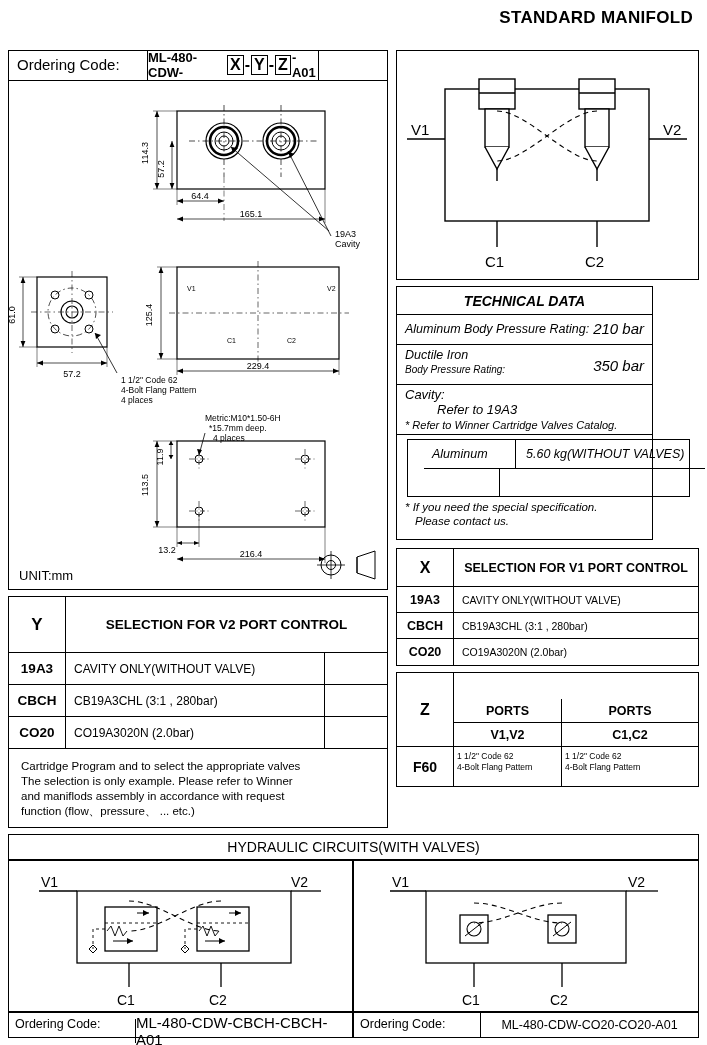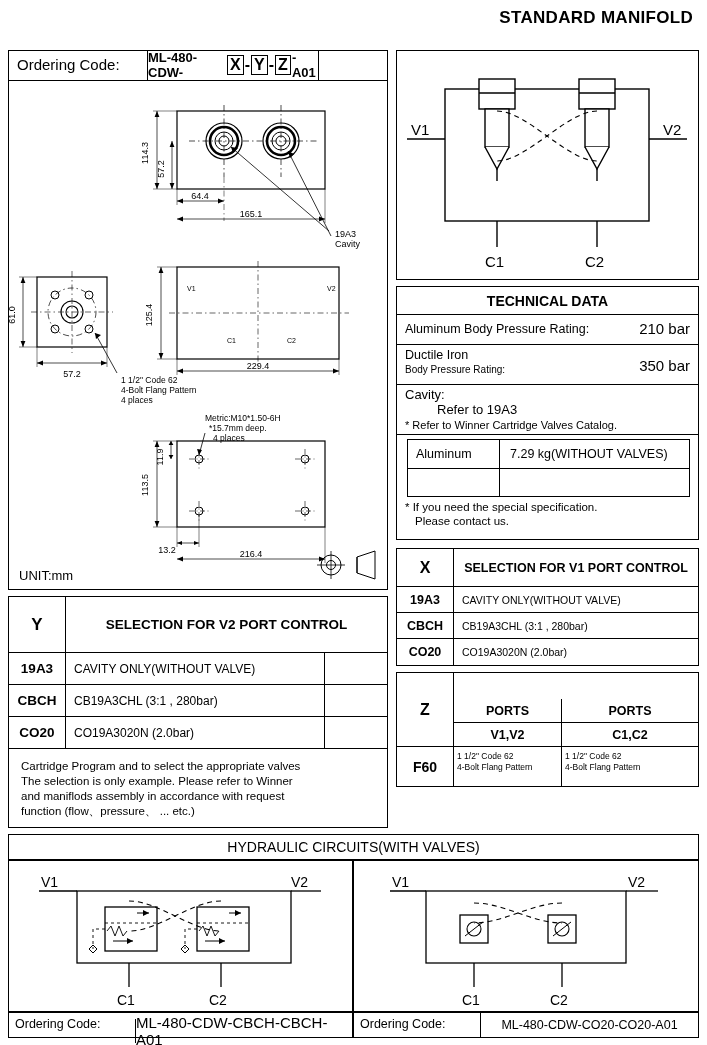--- a/index.html
+++ b/index.html
@@ -24,21 +24,21 @@
 
   
   .box { position:absolute; border:1.5px solid #000; background:#fff; }
   .bold { font-weight:bold; }
   .codevar { display:inline-block; border:1px solid #000; padding:0 2px; margin:0 1px; font-weight:bold; }
 
   
   #drawing-panel { left:8px; top:50px; width:380px; height:540px; }
 
   
-  #tech-panel { left:396px; top:286px; width:303px; height:254px; }
+  #tech-panel { left:396px; top:286px; width:257px; height:254px;font-style:italic; }
   #tech-title { position:absolute; left:0; top:0; width:100%; height:28px;
       border-bottom:1.5px solid #000; display:flex; align-items:center; justify-content:center;
       font-weight:bold; font-size:14px; }
 
   
   #circuit-top { left:396px; top:50px; width:303px; height:230px; }
 
   
   #x-table { left:396px; top:548px; width:303px; height:118px; }
   
@@ -301,23 +301,23 @@
       <span style="position:absolute;right:8px;top:12px;font-size:15px;">350 bar</span>
     </div>
 
     <div style="position:absolute;left:0;top:98px;width:100%;height:50px;border-bottom:1.5px solid #000;">
       <span style="position:absolute;left:8px;top:2px;font-size:13px;">Cavity:</span>
       <span style="position:absolute;left:40px;top:17px;font-size:13px;">Refer to 19A3</span>
       <span style="position:absolute;left:8px;top:34px;font-size:11px;">* Refer to Winner Cartridge Valves Catalog.</span>
     </div>
 
     <div style="position:absolute;left:10px;top:152px;width:283px;height:58px;border:1.5px solid #000;">
-      <div style="position:absolute;left:0;top:0;width:100%;height:29px;border-bottom:1.5px solid #000;">
+      <div style="position:absolute;left:16px;top:0;width:100%;height:29px;border-bottom:1.5px solid #000;">
         <div style="position:absolute;left:0;top:0;width:92px;height:100%;border-right:1.5px solid #000;display:flex;align-items:center;padding-left:8px;font-size:12.5px;">Aluminum</div>
-        <div style="position:absolute;left:92px;top:0;right:0;height:100%;display:flex;align-items:center;padding-left:10px;font-size:12.5px;">7.29  kg(WITHOUT VALVES)</div>
+        <div style="position:absolute;left:92px;top:0;right:0;height:100%;display:flex;align-items:center;padding-left:10px;font-size:12.5px;">5.60  kg(WITHOUT VALVES)</div>
       </div>
       <div style="position:absolute;left:0;top:29px;width:100%;height:27px;">
         <div style="position:absolute;left:0;top:0;width:92px;height:100%;border-right:1.5px solid #000;"></div>
       </div>
     </div>
 
     <div style="position:absolute;left:8px;top:214px;font-size:11.5px;">* If you need the special specification.</div>
     <div style="position:absolute;left:18px;top:228px;font-size:11.5px;">Please contact us.</div>
   </div>
 

